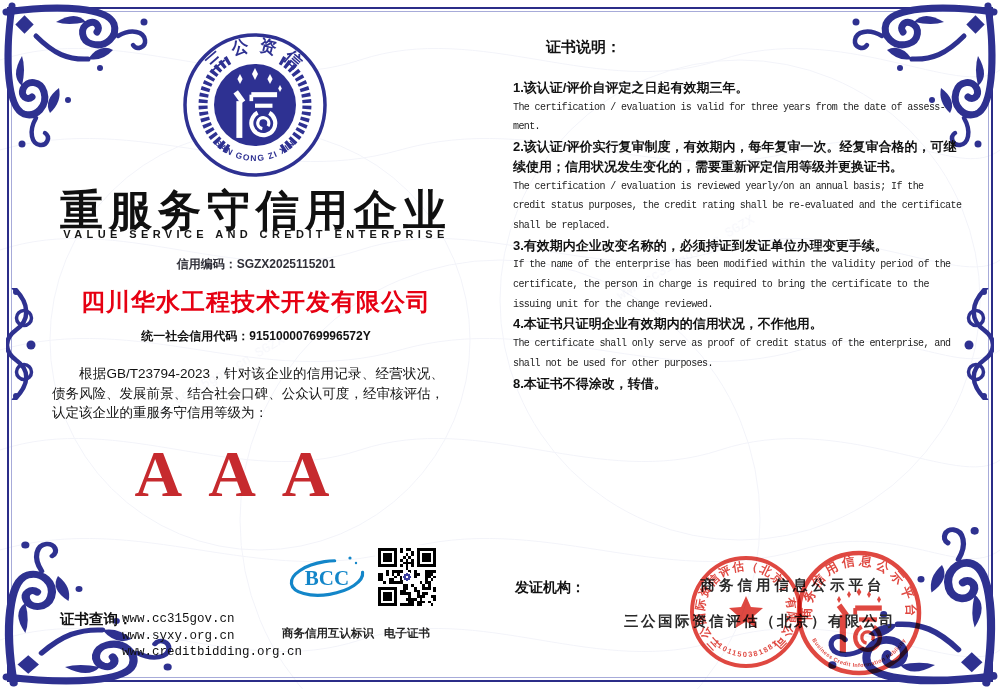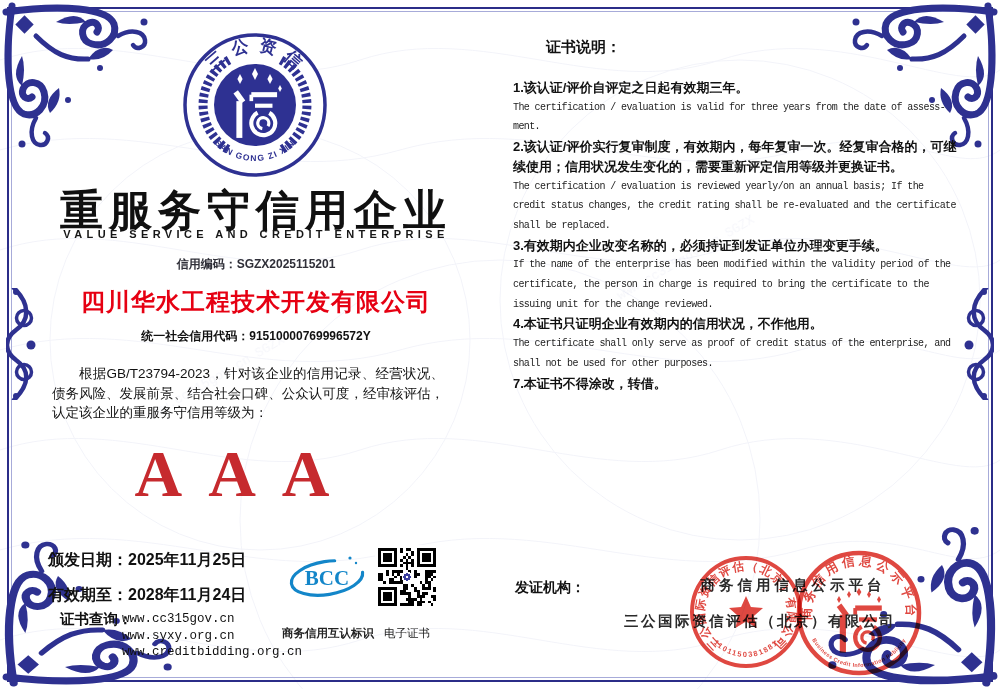--- a/index.html
+++ b/index.html
@@ -43,21 +43,21 @@
   .date-row{margin-bottom:14px;white-space:nowrap;}
   .query{position:absolute;left:60px;top:610px;font-size:14.5px;font-weight:700;color:#111;}
   .query-urls{position:absolute;left:122px;top:611px;
     font-family:"Liberation Mono","DejaVu Sans Mono",monospace;
     font-size:12.5px;font-weight:400;line-height:16.5px;color:#111;}
   .bcc{position:absolute;left:288px;top:551px;}
   .bcc-caption{position:absolute;left:258px;top:626px;width:140px;text-align:center;
     font-size:11.5px;font-weight:600;color:#222;}
   .qr{position:absolute;left:375px;top:545px;width:64px;height:64px;}
   .qr-caption{position:absolute;left:375px;top:626px;width:64px;text-align:center;
-    font-size:11.5px;font-weight:400;color:#222;}
+    font-size:11.5px;font-weight:700;color:#222;}
   
   .notes-head{position:absolute;left:513px;top:38px;font-size:15px;font-weight:700;color:#111;margin-left:33px;}
   .notes{position:absolute;left:513px;top:78px;width:452px;line-height:19.7px;color:#111;}
   .notes .zh{font-size:13px;font-weight:600;}
   .notes .en{font-family:"Liberation Mono","DejaVu Sans Mono",monospace;
     font-size:10px;letter-spacing:-0.6px;white-space:nowrap;color:#1c1c1c;}
   
   .issuer-label{position:absolute;left:515px;top:579px;font-size:14px;font-weight:700;color:#111;}
   .issuer-line1{position:absolute;left:648px;top:576px;width:290px;text-align:center;
     font-size:14.5px;font-weight:600;letter-spacing:4px;color:#2a2a2a;white-space:nowrap;}
@@ -176,24 +176,20 @@
   </svg>
 
   <div class="title">重服务守信用企业</div>
   <div class="subtitle">VALUE SERVICE AND CREDIT ENTERPRISE</div>
   <div class="credit-code">信用编码：SGZX2025115201</div>
   <div class="company">四川华水工程技术开发有限公司</div>
   <div class="uscc">统一社会信用代码：91510000769996572Y</div>
   <div class="paragraph">根据GB/T23794-2023，针对该企业的信用记录、经营状况、债务风险、发展前景、结合社会口碑、公众认可度，经审核评估，认定该企业的重服务守信用等级为：</div>
   <div class="rating">AAA</div>
 
-  <div class="dates">
-    <div class="date-row"><span>颁发日期：</span><span>2025年11月25日</span></div>
-    <div class="date-row"><span>有效期至：</span><span>2028年11月24日</span></div>
-  </div>
   <div class="query">证书查询：</div>
   <div class="query-urls">
     <div>www.cc315gov.cn</div>
     <div>www.syxy.org.cn</div>
     <div>www.creditbidding.org.cn</div>
   </div>
 
   <svg class="bcc" width="78" height="54" viewBox="0 0 78 54">
     <ellipse cx="39" cy="27" rx="36" ry="16.5" fill="none" stroke="#1386c9" stroke-width="3.2" transform="rotate(-9 39 27)" stroke-dasharray="138 42" stroke-linecap="round"></ellipse>
     <text x="39" y="34" text-anchor="middle" font-family="Liberation Serif, serif" font-size="21" font-weight="bold" fill="#1386c9">BCC</text>
@@ -211,30 +207,30 @@
   </svg>
   <div class="qr-caption">电子证书</div>
 
   <div class="notes-head">证书说明：</div>
   <div class="notes">
     <div class="zh">1.该认证/评价自评定之日起有效期三年。</div>
     <div class="en">The certification / evaluation is valid for three years from the date of assess-</div>
     <div class="en">ment.</div>
     <div class="zh">2.该认证/评价实行复审制度，有效期内，每年复审一次。经复审合格的，可继续使用；信用状况发生变化的，需要重新评定信用等级并更换证书。</div>
     <div class="en">The certification / evaluation is reviewed yearly/on an annual basis; If the</div>
-    <div class="en">credit status changes, the credit rating shall be re-evaluated and the certificate</div>
+    <div class="en">credit status purposes, the credit rating shall be re-evaluated and the certificate</div>
     <div class="en">shall be replaced.</div>
     <div class="zh">3.有效期内企业改变名称的，必须持证到发证单位办理变更手续。</div>
     <div class="en">If the name of the enterprise has been modified within the validity period of the</div>
     <div class="en">certificate, the person in charge is required to bring the certificate to the</div>
     <div class="en">issuing unit for the change reviewed.</div>
     <div class="zh">4.本证书只证明企业有效期内的信用状况，不作他用。</div>
     <div class="en">The certificate shall only serve as proof of credit status of the enterprise, and</div>
     <div class="en">shall not be used for other purposes.</div>
-    <div class="zh">7.本证书不得涂改，转借。</div>
+    <div class="zh">8.本证书不得涂改，转借。</div>
   </div>
 
   <div class="issuer-label">发证机构：</div>
   <div class="issuer-line1">商务信用信息公示平台</div>
   <div class="issuer-line2">三公国际资信评估（北京）有限公司</div>
 
   <svg class="stamp stamp1" width="120" height="120" viewBox="0 0 120 120">
     <defs>
       <path id="st1Ring" d="M34.7,93.6 A42,42 0 1 1 85.3,93.6"></path>
       <path id="st1Num" d="M23.1,85.8 A45,45 0 0 0 96.9,85.8"></path>

